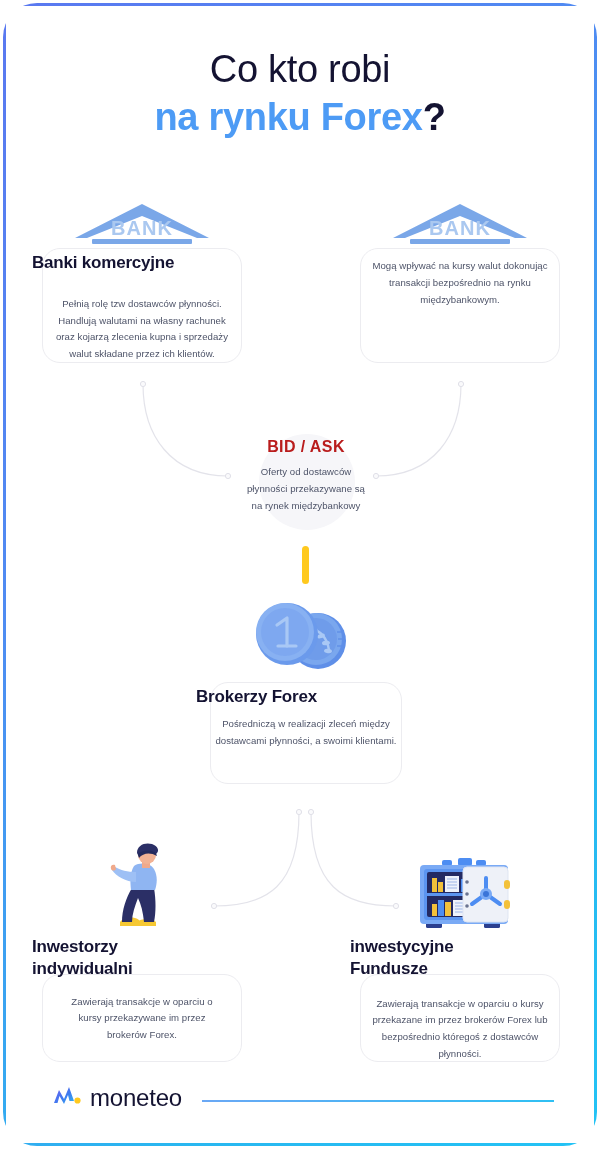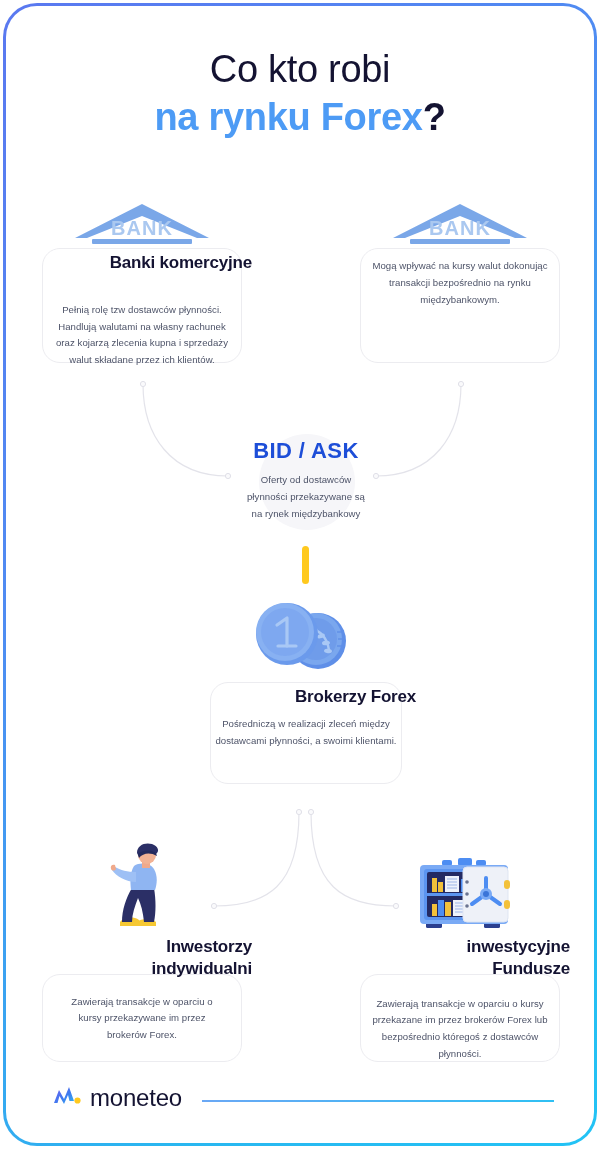--- a/index.html
+++ b/index.html
@@ -20,21 +20,21 @@
   #frame {
     position: absolute;
     left: 3px; top: 3px;
     width: 594px; height: 1143px;
     border-radius: 34px;
     background: linear-gradient(135deg, #5a78f0 0%, #4f8bf2 35%, #29b6f0 75%, #22c3f5 100%);
     padding: 3px;
   }
   #frame-inner {
     width: 100%; height: 100%;
-    border-radius: 31px;
+    border-radius: 7px;
     background: #ffffff;
     position: relative;
     overflow: hidden;
   }
 
   
   #title-wrap {
     position: absolute;
     left: 0; top: 40px; width: 100%;
     text-align: center;
@@ -54,21 +54,21 @@
   .card {
     position: absolute;
     background: #ffffff;
     border: 1px solid #ececf0;
     border-radius: 18px;
   }
 
   .node { position: absolute; }
 
   .node-title {
-    text-align: right;
+    text-align: left;
     font-size: 17px;
     font-weight: 700;
     color: #141332;
     line-height: 1.28;
     letter-spacing: -0.2px;
   }
   .node-body {
     text-align: center;
     font-size: 9.6px;
     font-weight: 400;
@@ -87,21 +87,21 @@
     width: 96px; height: 96px;
     border-radius: 50%;
     background: #f6f6f9;
   }
   #bidask {
     position: absolute;
     left: 150px; top: 432px; width: 300px;
     text-align: center;
   }
   #bidask .ba-title {
-    font-size: 22px; font-weight: 700; color: #1d4ed8;
+    font-size: 16px; font-weight: 700; color: #b91c1c;
     letter-spacing: 0.4px;
   }
   #bidask .node-body { margin-top: 8px; }
 
   
   #ybar {
     position: absolute;
     left: 296px; top: 540px;
     width: 7px; height: 38px;
     border-radius: 4px;
@@ -169,21 +169,21 @@
       <div class="card" style="left:36px; top:242px; width:200px; height:115px;"></div>
       <div class="node" style="left:26px; top:192px; width:220px;">
         <div class="bank-icon">
           <svg width="150" height="48" viewBox="0 0 150 48">
             <path d="M8 40 L75 6 L142 40 L130 40 L75 18 L20 40 Z" fill="#7aa7e8"></path>
             <rect x="25" y="41" width="100" height="5" rx="1" fill="#7aa7e8"></rect>
             <text x="75" y="37" text-anchor="middle" font-family="Liberation Sans, sans-serif" font-size="20" font-weight="700" fill="#aac8f0" letter-spacing="1">BANK</text>
           </svg>
         </div>
         <div class="node-title" style="margin-top:6px;">Banki komercyjne</div>
-        <div class="node-body" style="margin-top:28px; padding:0 18px;">Pełnią rolę tzw dostawców płynności. Handlują walutami na własny rachunek oraz kojarzą zlecenia kupna i sprzedaży walut składane przez ich klientów.</div>
+        <div class="node-body" style="margin-top:22px; padding:0 18px;">Pełnią rolę tzw dostawców płynności. Handlują walutami na własny rachunek oraz kojarzą zlecenia kupna i sprzedaży walut składane przez ich klientów.</div>
       </div>
 
       <div class="card" style="left:354px; top:242px; width:200px; height:115px;"></div>
       <div class="node" style="left:344px; top:192px; width:220px;">
         <div class="bank-icon">
           <svg width="150" height="48" viewBox="0 0 150 48">
             <path d="M8 40 L75 6 L142 40 L130 40 L75 18 L20 40 Z" fill="#7aa7e8"></path>
             <rect x="25" y="41" width="100" height="5" rx="1" fill="#7aa7e8"></rect>
             <text x="75" y="37" text-anchor="middle" font-family="Liberation Sans, sans-serif" font-size="20" font-weight="700" fill="#aac8f0" letter-spacing="1">BANK</text>
           </svg>

